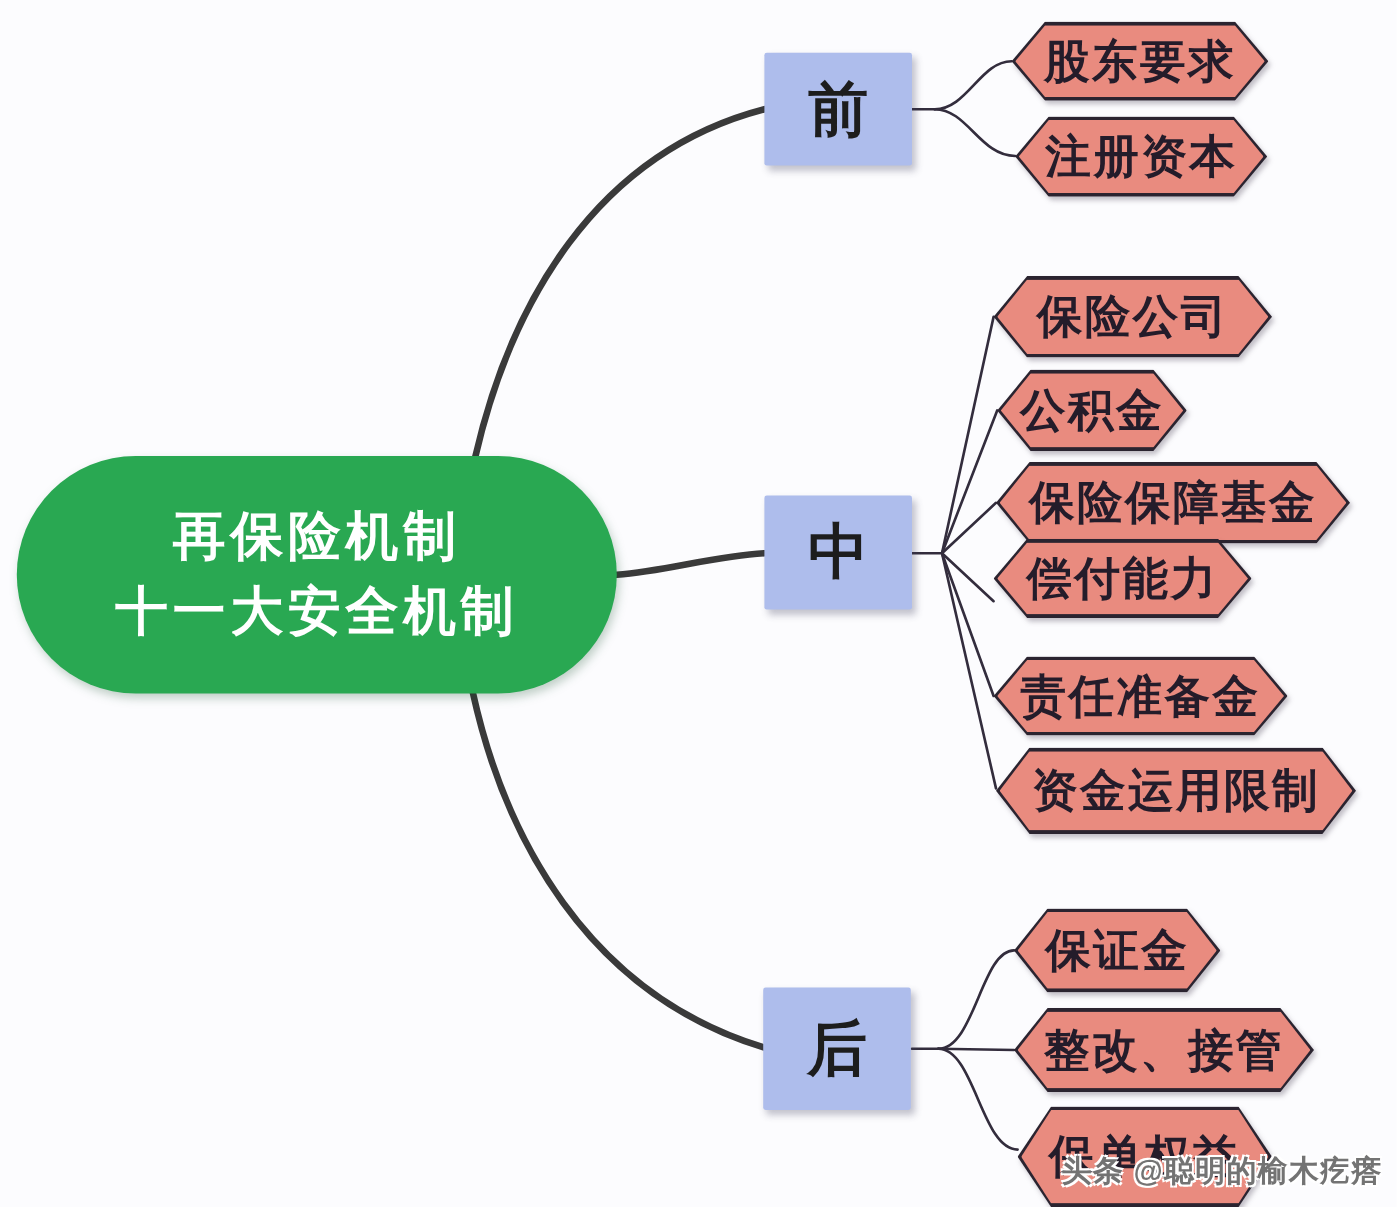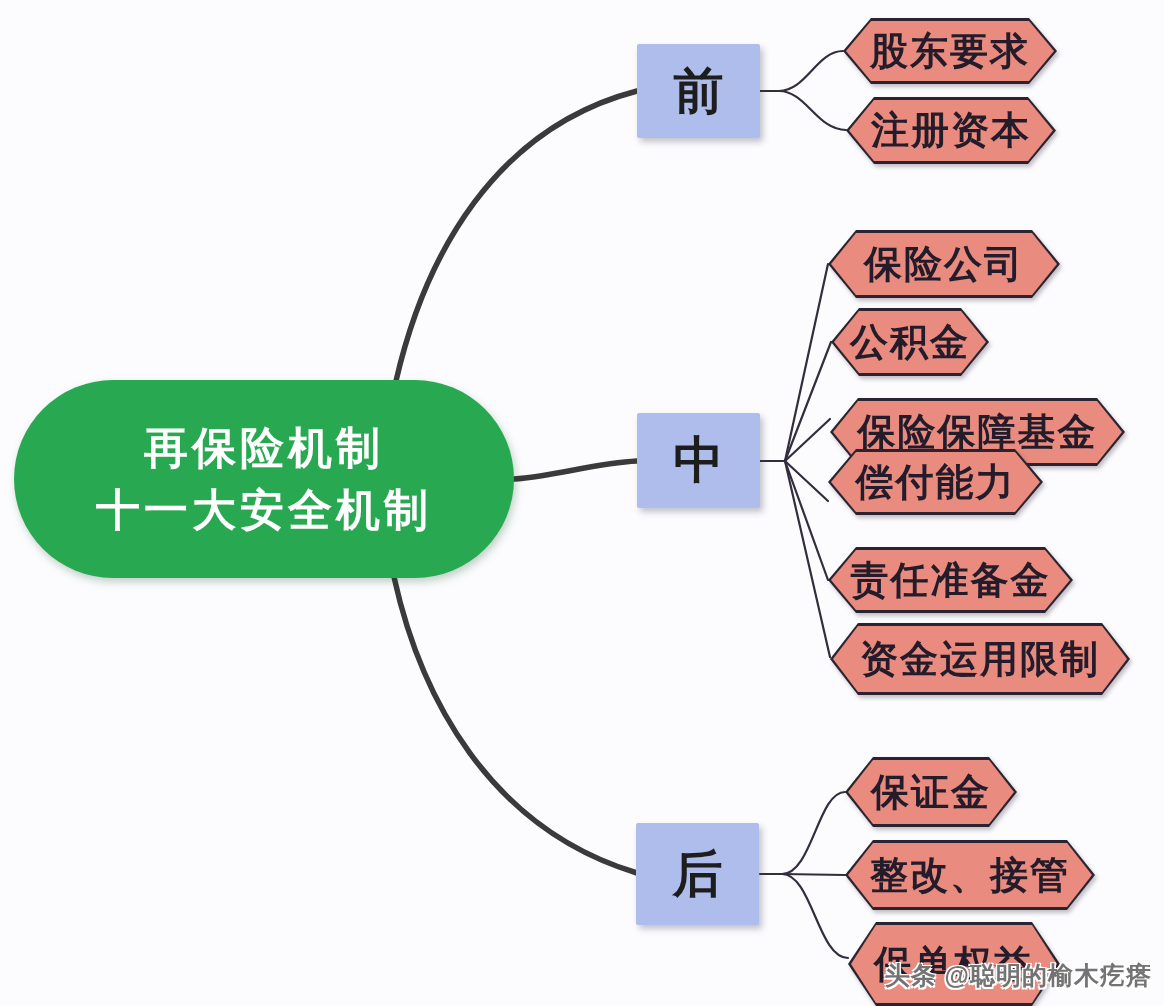--- a/index.html
+++ b/index.html
@@ -125,21 +125,21 @@
   <div class="hex" style="left:828px;top:230px;width:232px;height:68px">
     <div class="hex-border"></div>
     <div class="hex-fill"></div>
     <div class="hex-label">保险公司</div>
   </div>
   <div class="hex" style="left:831px;top:308px;width:158px;height:68px">
     <div class="hex-border"></div>
     <div class="hex-fill"></div>
     <div class="hex-label">公积金</div>
   </div>
-  <div class="hex" style="left:830px;top:398px;width:295px;height:68px">
+  <div class="hex" style="left:830px;top:385px;width:295px;height:68px">
     <div class="hex-border"></div>
     <div class="hex-fill"></div>
     <div class="hex-label">保险保障基金</div>
   </div>
   <div class="hex" style="left:828px;top:449px;width:215px;height:66px">
     <div class="hex-border"></div>
     <div class="hex-fill"></div>
     <div class="hex-label">偿付能力</div>
   </div>
   <div class="hex" style="left:828px;top:547px;width:245px;height:66px">

